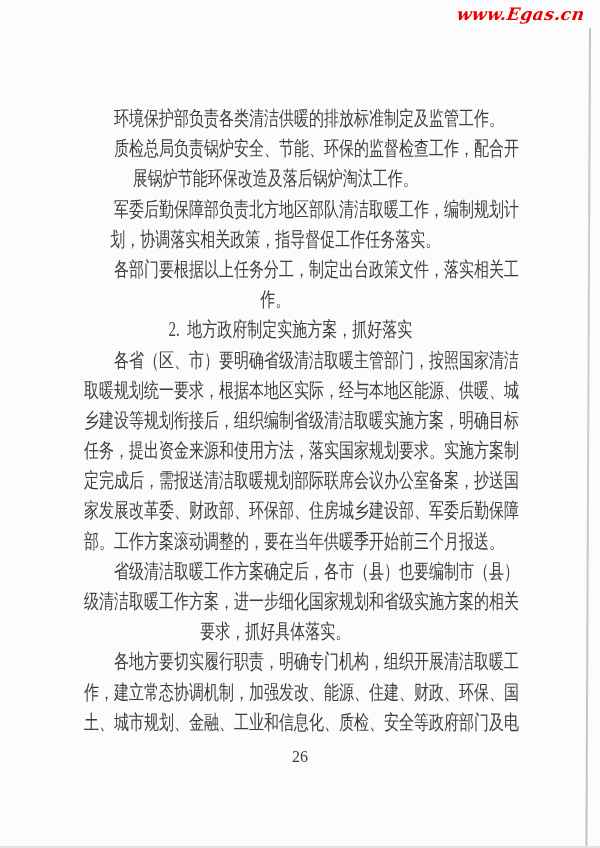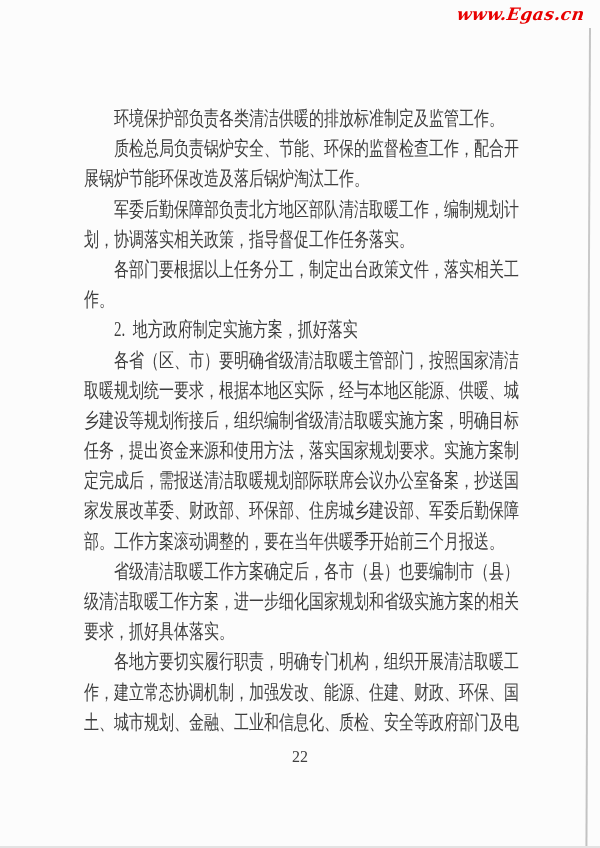--- a/index.html
+++ b/index.html
@@ -38,20 +38,21 @@
     bottom: 0;
     width: 100%;
     height: 2px;
     background: #e3e3e3;
   }
   .content {
     position: absolute;
     left: 84px;
     top: 103px;
     width: 510px;
+    text-align: center;
   }
   .line {
     font-size: 20px;
     line-height: 30.2px;
     height: 30.2px;
     white-space: pre;
     transform: scaleX(0.75);
     transform-origin: 0 0;
     letter-spacing: 0px;
   }
@@ -90,14 +91,14 @@
       <div class="line">定完成后，需报送清洁取暖规划部际联席会议办公室备案，抄送国</div>
       <div class="line">家发展改革委、财政部、环保部、住房城乡建设部、军委后勤保障</div>
       <div class="line">部。工作方案滚动调整的，要在当年供暖季开始前三个月报送。</div>
       <div class="line indent">省级清洁取暖工作方案确定后，各市（县）也要编制市（县）</div>
       <div class="line">级清洁取暖工作方案，进一步细化国家规划和省级实施方案的相关</div>
       <div class="line">要求，抓好具体落实。</div>
       <div class="line indent">各地方要切实履行职责，明确专门机构，组织开展清洁取暖工</div>
       <div class="line">作，建立常态协调机制，加强发改、能源、住建、财政、环保、国</div>
       <div class="line">土、城市规划、金融、工业和信息化、质检、安全等政府部门及电</div>
     </div>
-  <div class="page-number">22</div>
+  <div class="page-number">26</div>
 </div>
 
 </body></html>

